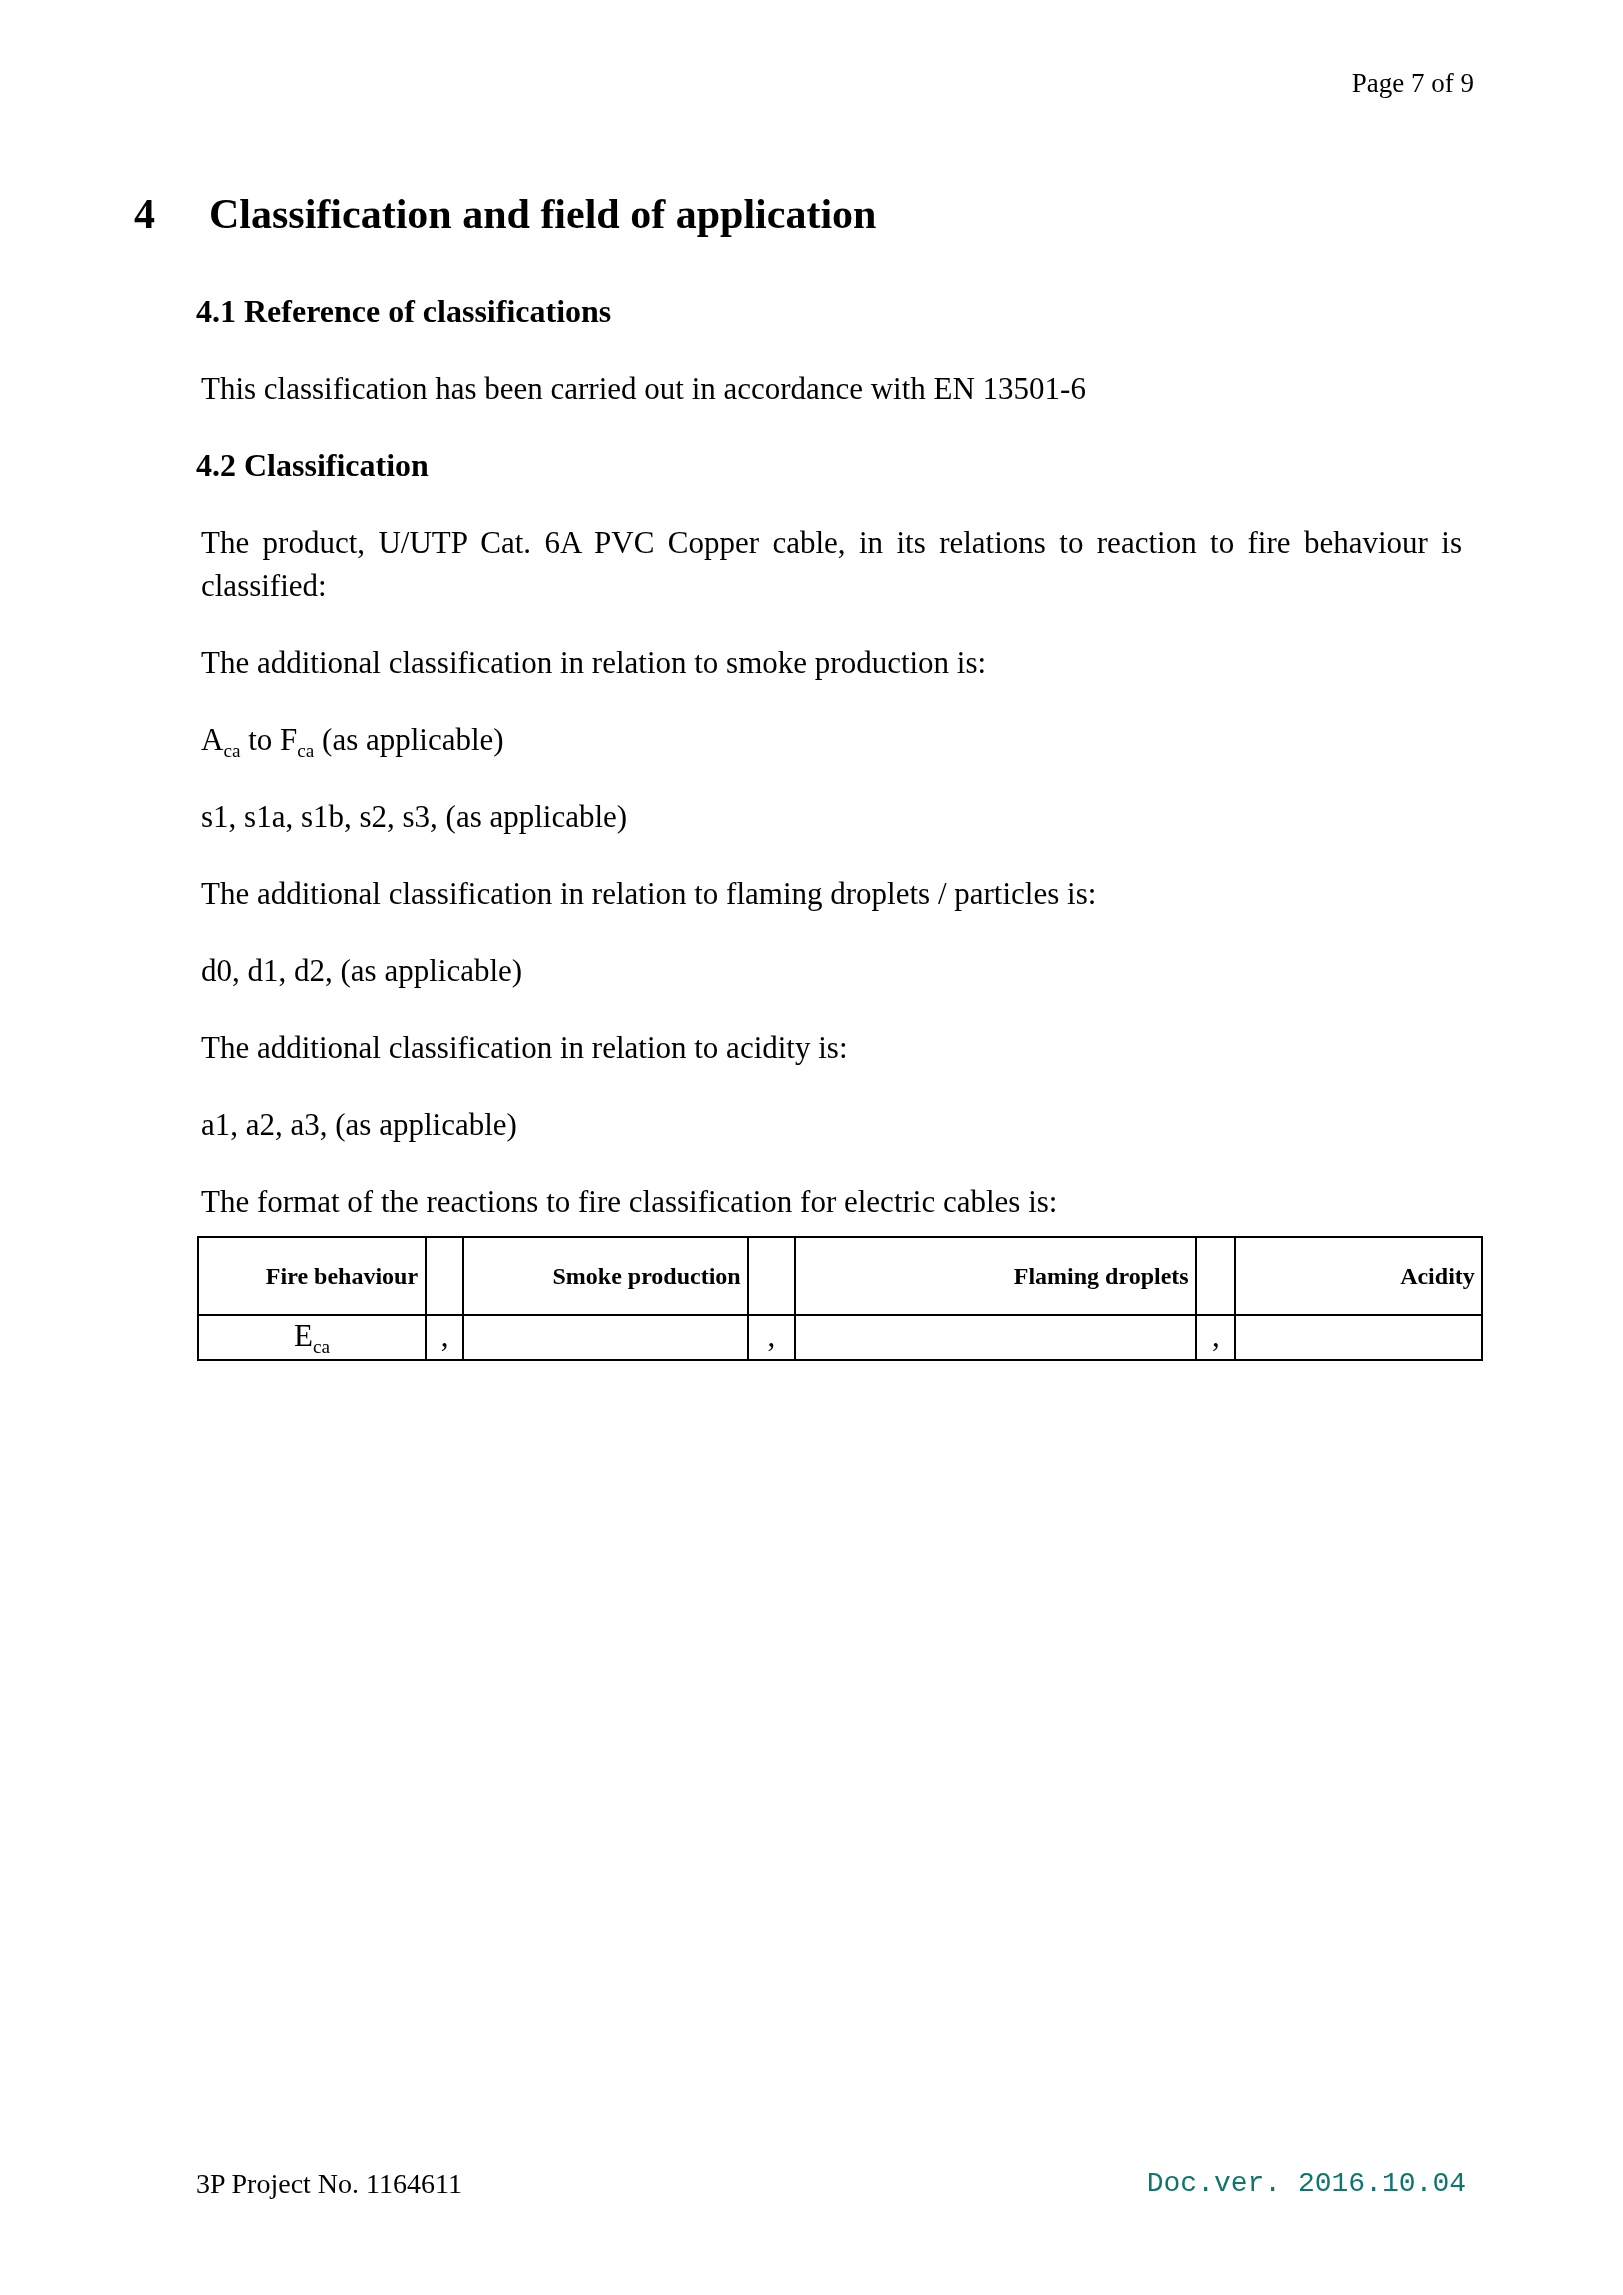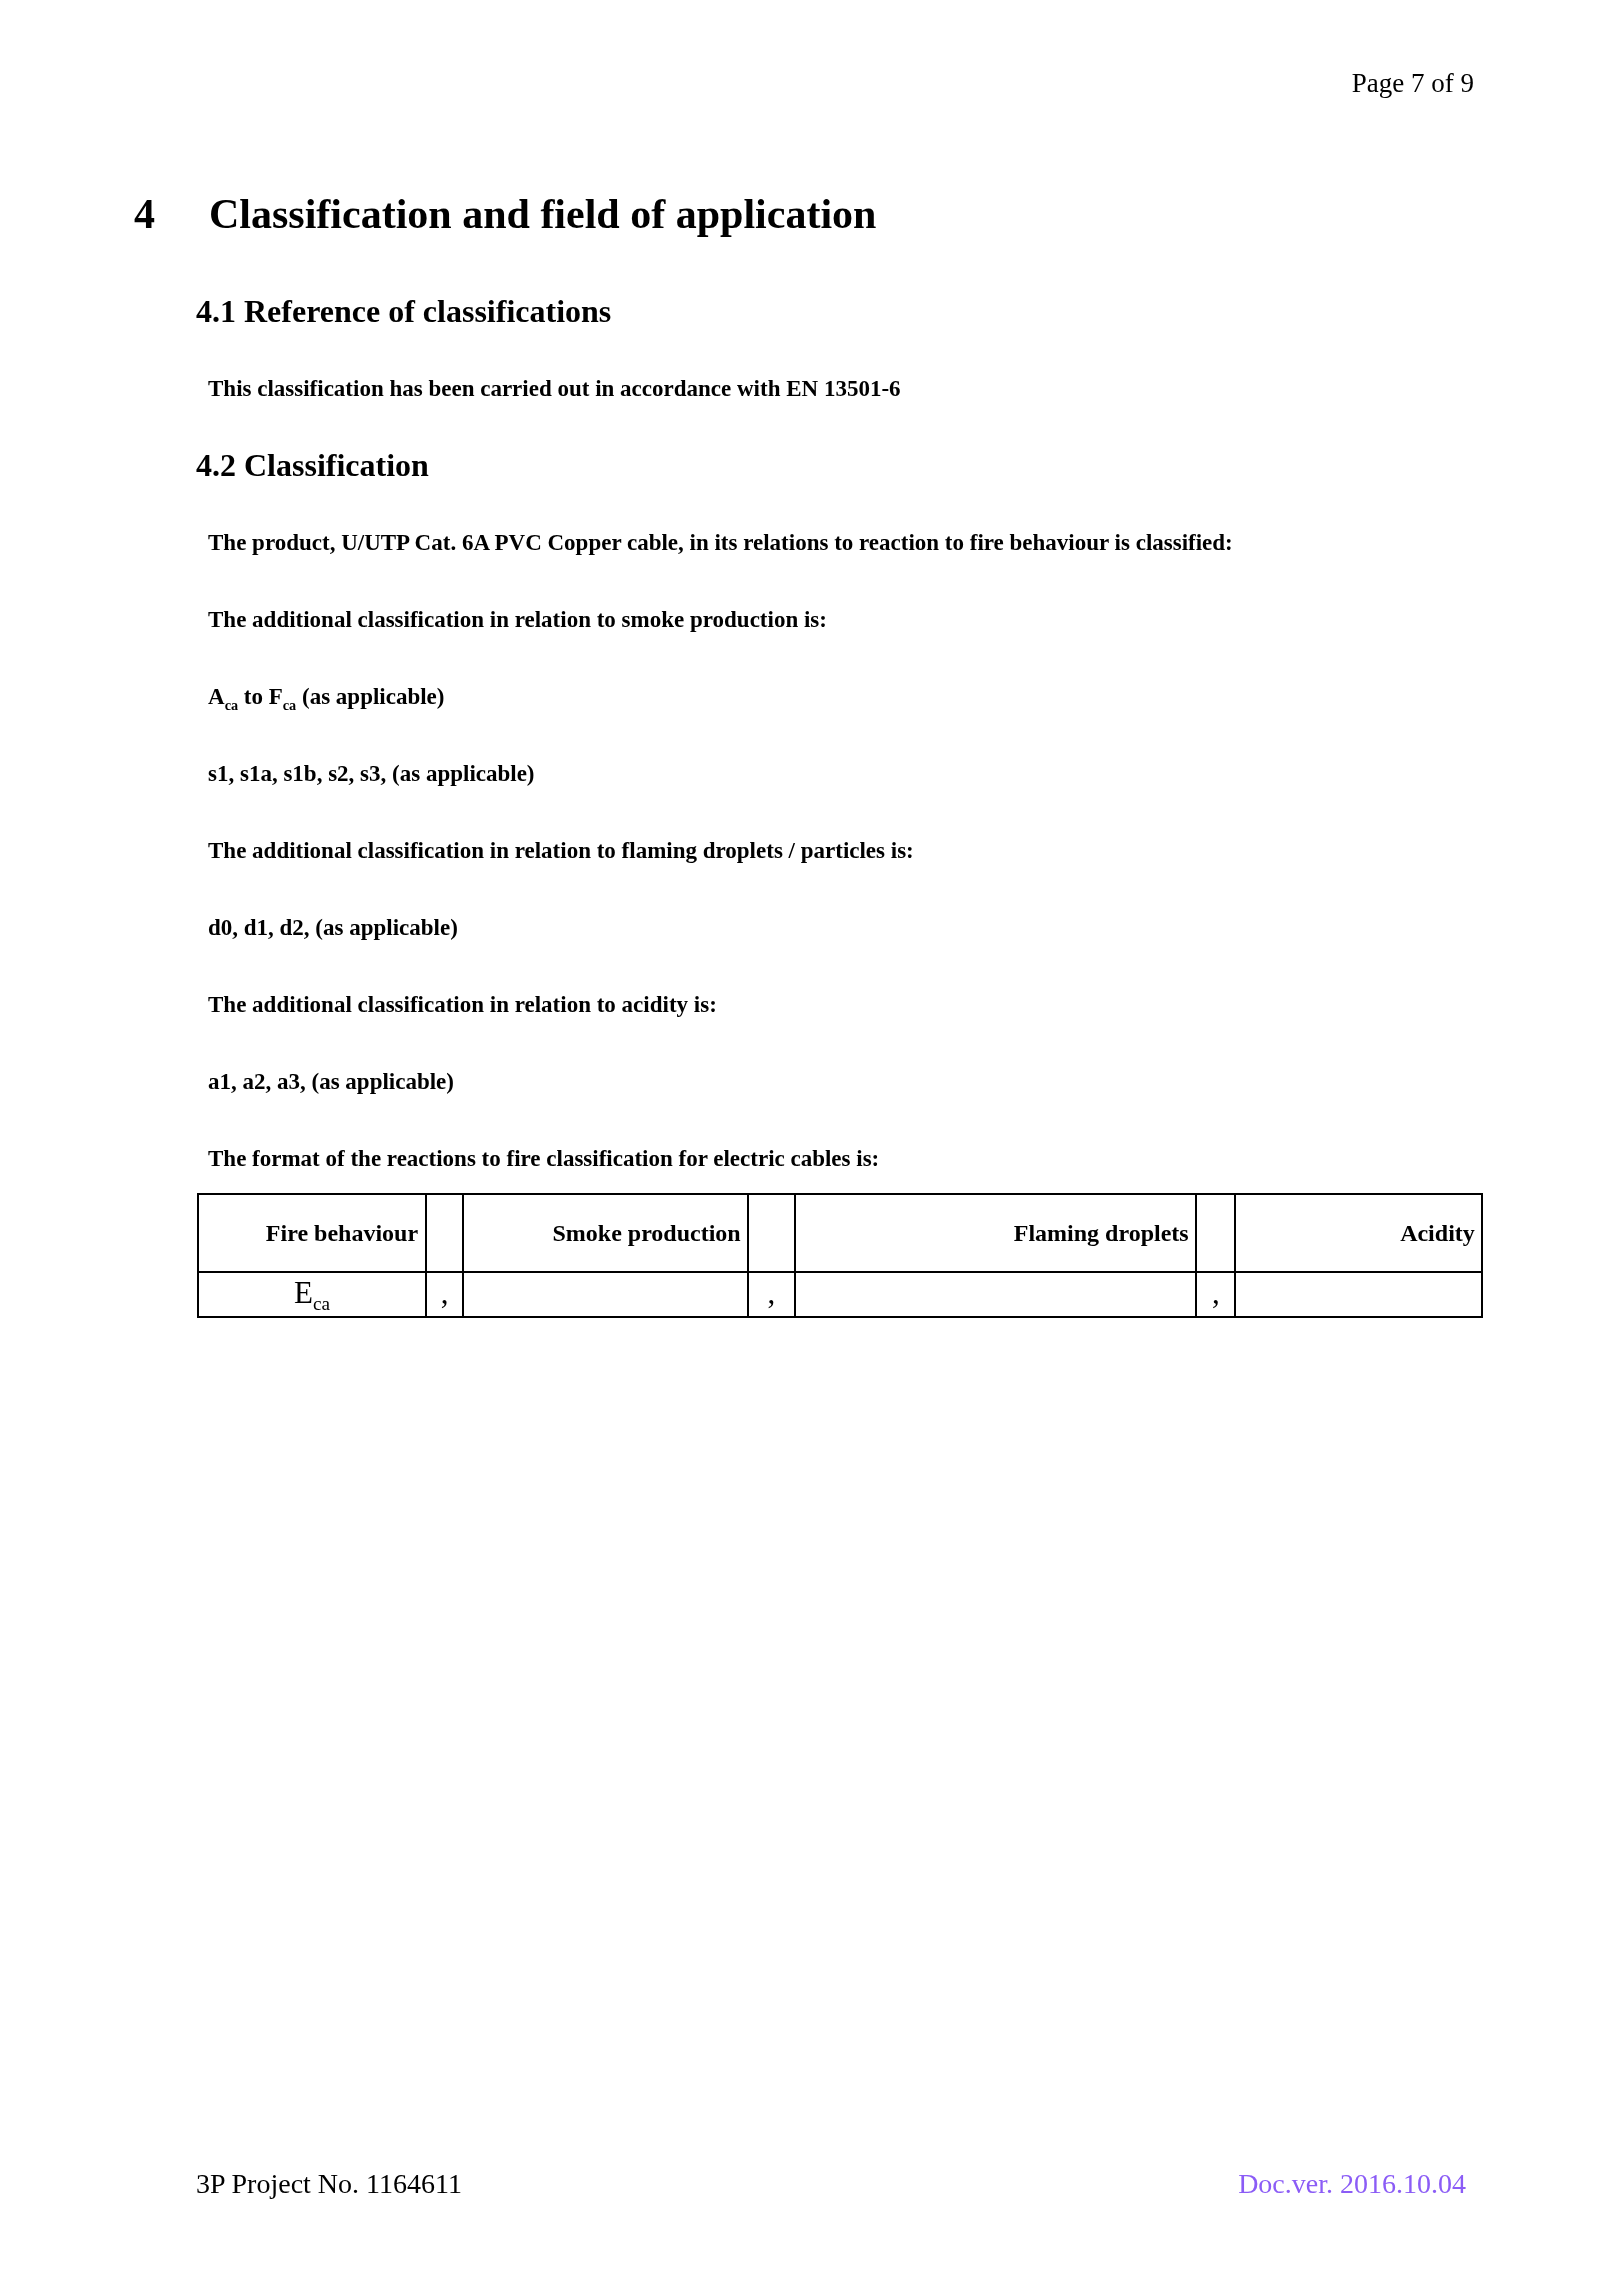--- a/index.html
+++ b/index.html
@@ -32,24 +32,23 @@
   }
   .doc-heading .h-num { width: 75px; flex: 0 0 auto; }
   .subheading {
     margin: 34px 0 0 0;
     font-size: 32px;
     font-weight: bold;
     line-height: 43px;
   }
   .subheading.first { margin-top: 52px; }
   .para {
-    margin: 34px 0 0 12px;
-    font-size: 23px;
+    margin: 34px 0 0 5px;
+    font-size: 31px;
     line-height: 43px;
-    font-weight: bold;
   }
   .para.just { text-align: justify; }
   sub.sb {
     font-size: 62%;
     line-height: 0;
   }
   .table-wrap {
     margin-top: 13px;
   }
   table.ctable {
@@ -93,21 +92,21 @@
   .footer {
     position: absolute;
     top: 2167px;
     left: 196px;
     right: 157px;
     display: flex;
     justify-content: space-between;
     font-size: 28px;
     line-height: 34px;
   }
-  .footer .doc-ver { color: #8b5cf6; }
+  .footer .doc-ver { color: #0f766e; font-family: Liberation Mono, monospace; }
 </style>
 </head>
 <body>
 
 <div class="page">
 
   <div class="page-header">
     <span>Page 7 of 9</span>
   </div>
 

